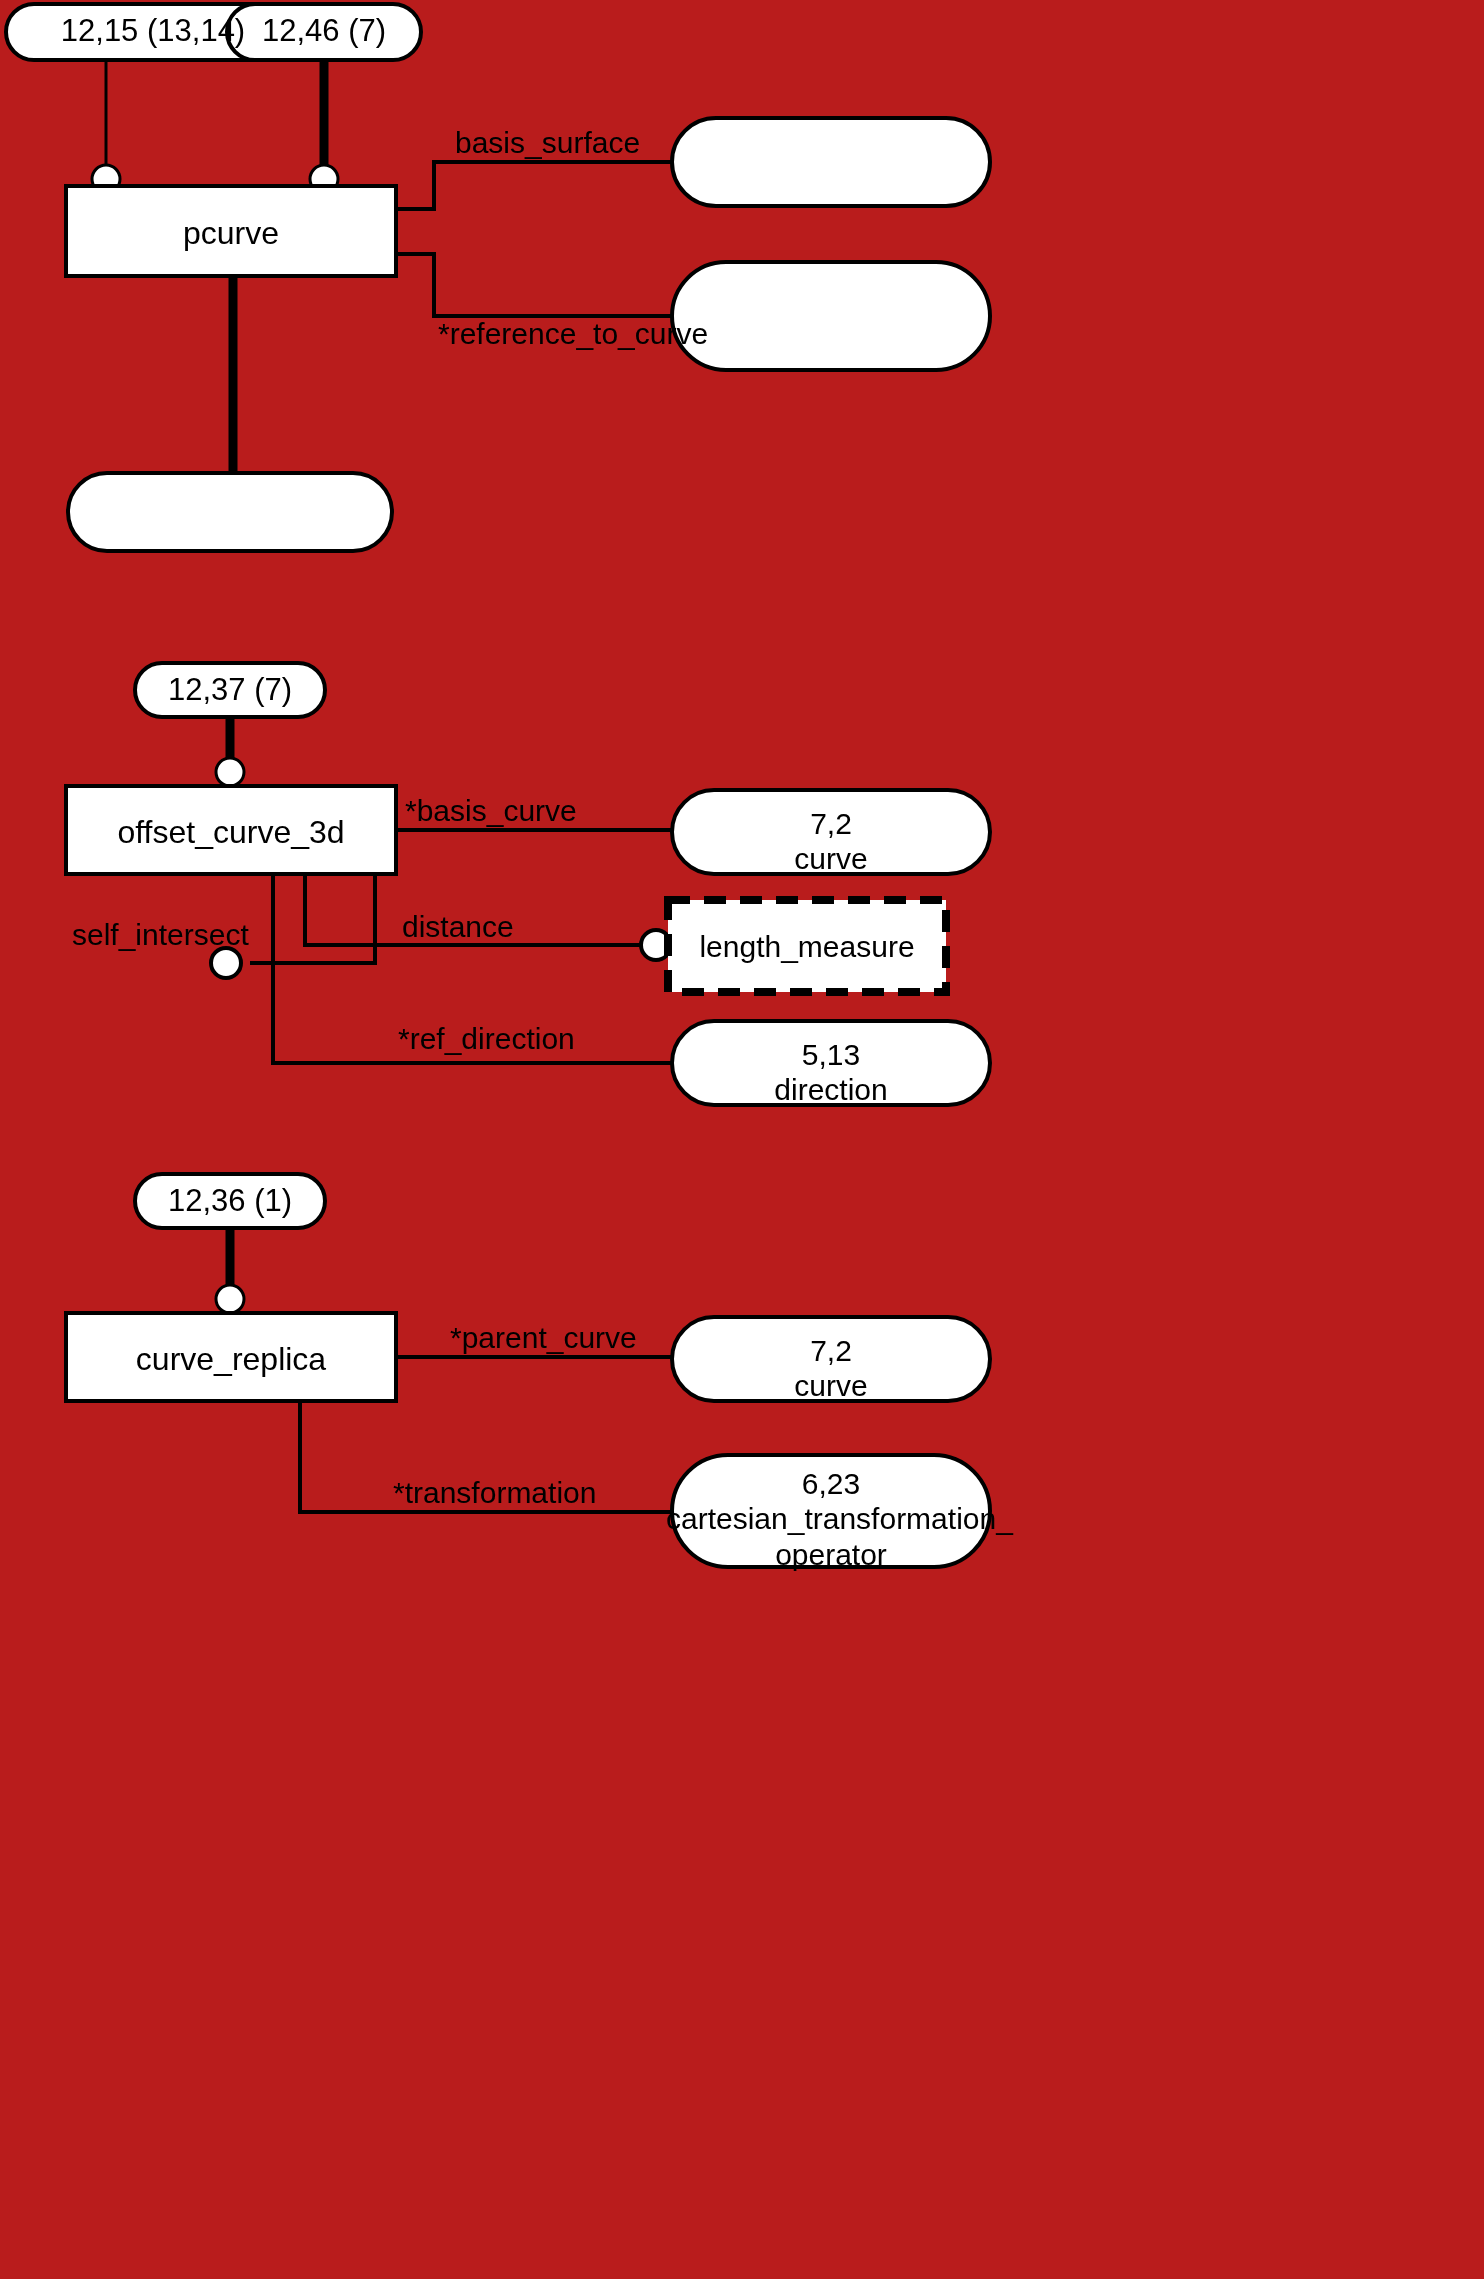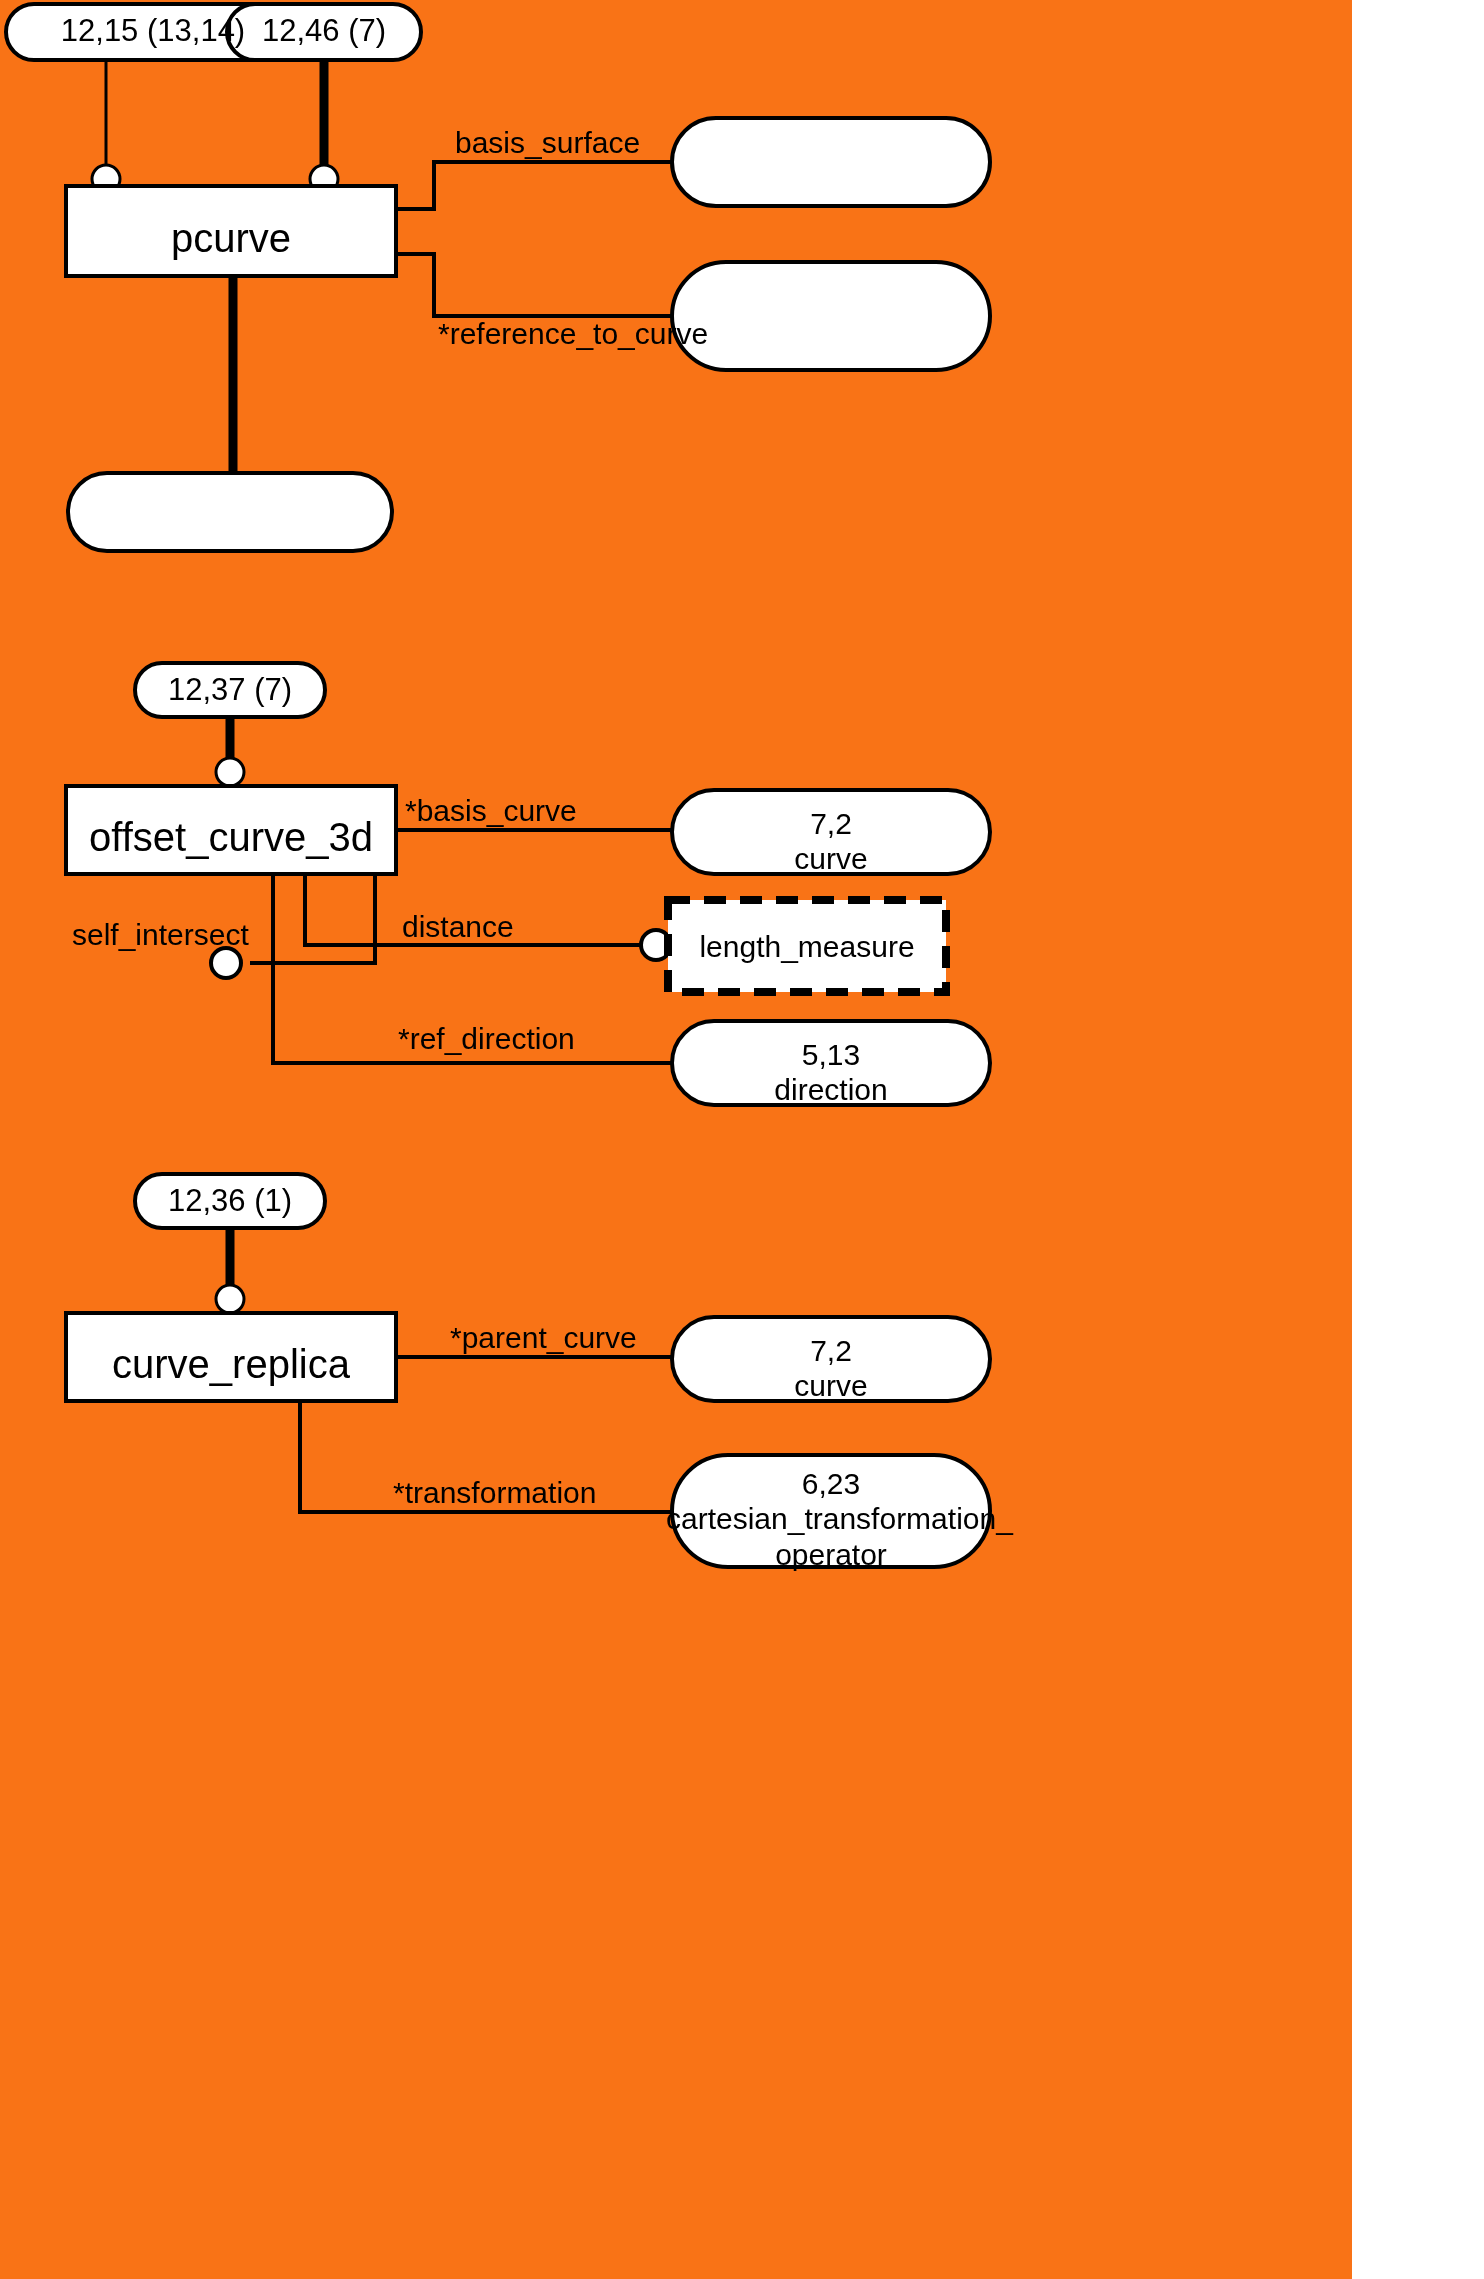--- a/index.html
+++ b/index.html
@@ -3,23 +3,23 @@
 <meta charset="utf-8">
 <title>EXPRESS-G Diagram</title>
 <style>
   html, body {
     margin: 0;
     padding: 0;
     background: #ffffff;
   }
   #canvas {
     position: relative;
-    width: 1352px;
+    width: 1484px;
     height: 2279px;
-    background: #f97316;
+    background: #b91c1c;
     font-family: "Liberation Sans", sans-serif;
     overflow: hidden;
   }
   #svg-layer {
     position: absolute;
     left: 0;
     top: 0;
     width: 1484px;
     height: 2279px;
   }
@@ -29,21 +29,21 @@
     color: #000000;
     font-family: "Liberation Sans", sans-serif;
     line-height: 1.18;
     white-space: pre-line;
     pointer-events: none;
   }
   .page-label {
     font-size: 31px;
   }
   .entity-label {
-    font-size: 40px;
+    font-size: 32px;
   }
   .rounded-label {
     font-size: 30px;
   }
   .dashed-label {
     font-size: 30px;
   }
   .edge-label {
     position: absolute;
     color: #000000;

